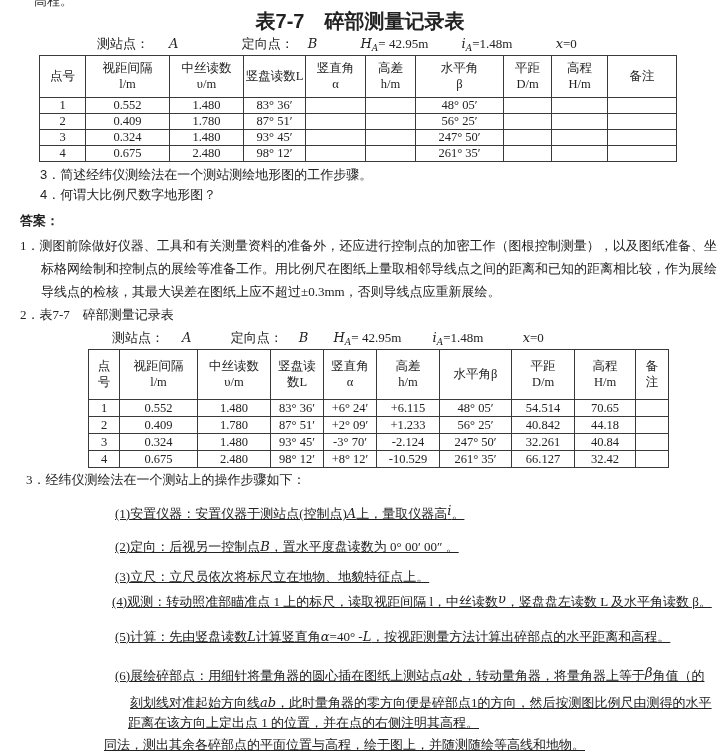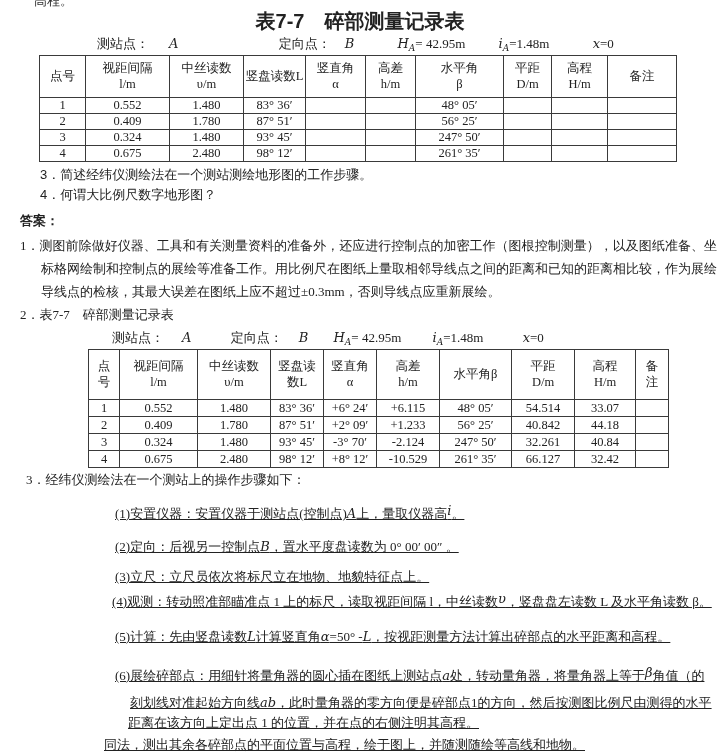--- a/index.html
+++ b/index.html
@@ -10,21 +10,21 @@
 
   .doc-title{text-align:center;font-family:"Liberation Sans",sans-serif;font-weight:bold;font-size:20px;margin-top:2px;height:20px;line-height:20px;}
 
   .station-line{height:20px;line-height:20px;white-space:nowrap;font-size:13px;}
   .station-line .grp{display:inline-block;}
   .var{font-family:"DejaVu Serif",serif;font-style:italic;}
   .sub{font-family:"DejaVu Serif",serif;font-style:italic;font-size:9px;vertical-align:-3px;}
   .sup{vertical-align:3px;}
   .sl1{margin:3px 0 1px 97px;}
   .sl1 .g1 .val{margin-left:20px;} .sl1 .g1{margin-right:60px;}
-  .sl1 .g2 .val{margin-left:14px;} .sl1 .g2{margin-right:40px;margin-left:37px;}
+  .sl1 .g2 .val{margin-left:14px;} .sl1 .g2{margin-right:40px;}
   .sl1 .g3{margin-right:30px;}
   .sl1 .g4{margin-right:40px;}
   .sl2{margin:4px 0 1px 112px;}
   .sl2 .g1 .val{margin-left:18px;} .sl2 .g1{margin-right:36px;}
   .sl2 .g2 .val{margin-left:16px;} .sl2 .g2{margin-right:22px;}
   .sl2 .g3{margin-right:28px;}
   .sl2 .g4{margin-right:36px;}
 
   table.rec-table{border-collapse:collapse;table-layout:fixed;}
   table.rec-table th,table.rec-table td{border:1px solid #3a3a3a;text-align:center;vertical-align:middle;padding:0;font-weight:normal;overflow:hidden;}
@@ -215,21 +215,21 @@
   <tbody>
       <tr>
         <td>1</td>
         <td>0.552</td>
         <td>1.480</td>
         <td>83° 36′</td>
         <td>+6° 24′</td>
         <td>+6.115</td>
         <td>48° 05′</td>
         <td>54.514</td>
-        <td>33.07</td>
+        <td>70.65</td>
         <td></td>
       </tr>
       <tr>
         <td>2</td>
         <td>0.409</td>
         <td>1.780</td>
         <td>87° 51′</td>
         <td>+2° 09′</td>
         <td>+1.233</td>
         <td>56° 25′</td>
@@ -263,17 +263,17 @@
       </tr>
     </tbody>
 </table>
 
 <div class="a3-label">3．经纬仪测绘法在一个测站上的操作步骤如下：</div>
 
 <div id="s1" class="step"><span>(1)安置仪器：安置仪器于测站点(控制点)</span><span class="var">A</span><span>上，量取仪器高</span><span class="var sup">i</span><span>。</span></div>
 <div id="s2" class="step"><span>(2)定向：后视另一控制点</span><span class="var">B</span><span>，置水平度盘读数为 0° 00′ 00″ 。</span></div>
 <div id="s3" class="step"><span>(3)立尺：立尺员依次将标尺立在地物、地貌特征点上。</span></div>
 <div id="s4" class="step"><span>(4)观测：转动照准部瞄准点 1 上的标尺，读取视距间隔 l，中丝读数</span><span class="var sup">υ</span><span>，竖盘盘左读数 L 及水平角读数 β。</span></div>
-<div id="s5" class="step"><span>(5)计算：先由竖盘读数</span><span class="var">L</span><span>计算竖直角</span><span class="var">α</span><span>=50° -</span><span class="var">L</span><span>，按视距测量方法计算出碎部点的水平距离和高程。</span></div>
+<div id="s5" class="step"><span>(5)计算：先由竖盘读数</span><span class="var">L</span><span>计算竖直角</span><span class="var">α</span><span>=40° -</span><span class="var">L</span><span>，按视距测量方法计算出碎部点的水平距离和高程。</span></div>
 <div id="s6" class="step"><span>(6)展绘碎部点：用细针将量角器的圆心插在图纸上测站点</span><span class="var">a</span><span>处，转动量角器，将量角器上等于</span><span class="var sup">β</span><span>角值（的</span></div>
 <div id="s6b" class="step"><span>刻划线对准起始方向线</span><span class="var">ab</span><span>，此时量角器的零方向便是碎部点1的方向，然后按测图比例尺由测得的水平</span></div>
 <div id="s6c" class="step"><span>距离在该方向上定出点 1 的位置，并在点的右侧注明其高程。</span></div>
 <div id="last" class="step"><span>同法，测出其余各碎部点的平面位置与高程，绘于图上，并随测随绘等高线和地物。</span></div>
 
 </body></html>

